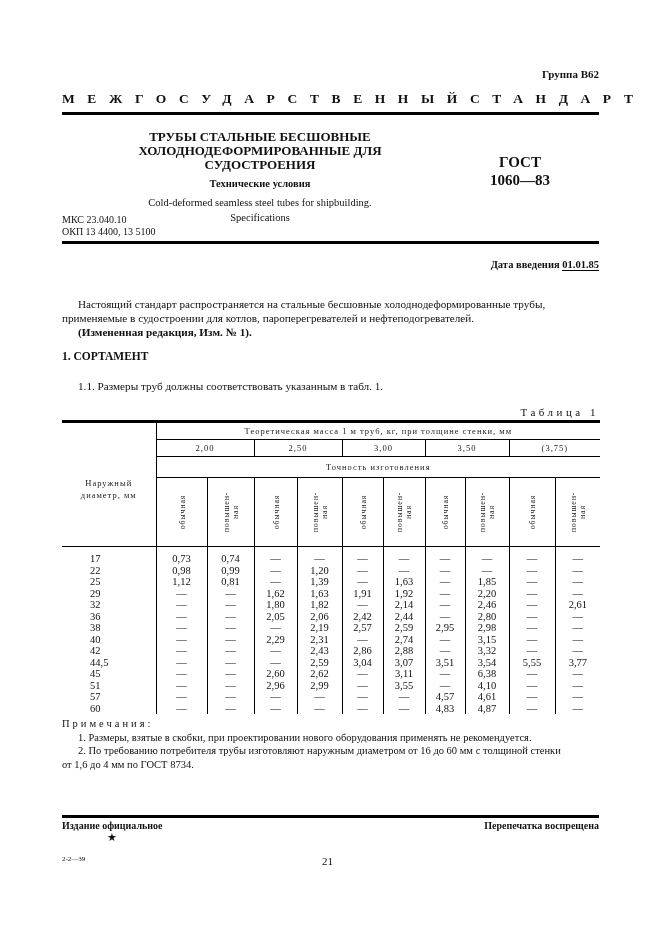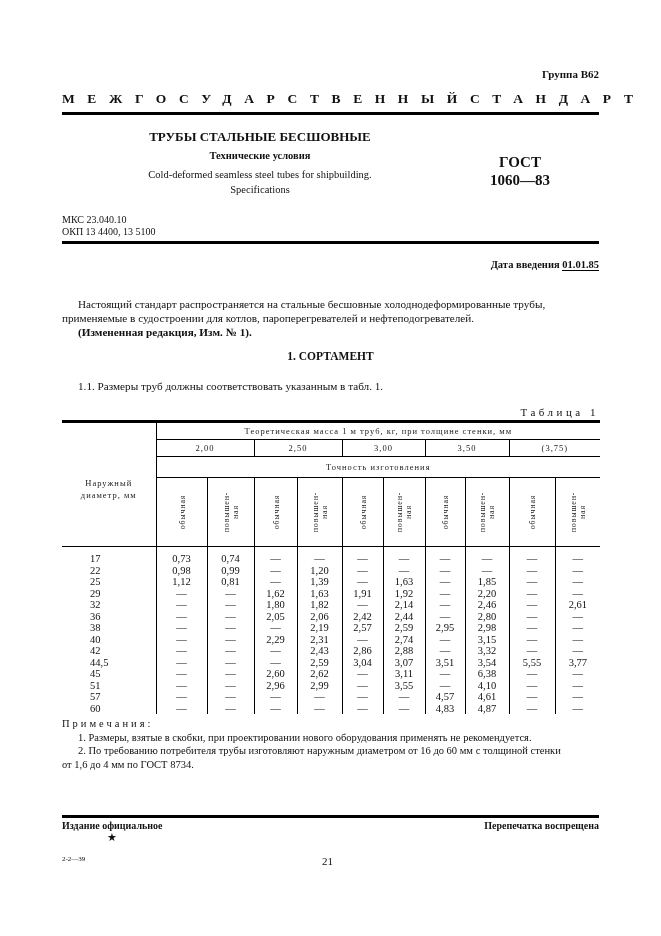--- a/index.html
+++ b/index.html
@@ -17,21 +17,21 @@
   .title-block .t2 { font-size: 10.5px; font-weight: bold; margin-top: 6px; }
   .title-block .t3 { font-size: 10.5px; margin-top: 6px; line-height: 15px; }
   .gost { left: 470px; width: 100px; top: 153px; text-align: center;
           font-size: 15px; font-weight: bold; line-height: 18px; }
   .mks { left: 62px; top: 214px; font-size: 10px; line-height: 12px; }
   .date { right: 62px; top: 259px; font-size: 10.5px; font-weight: bold; }
   .date .val { border-bottom: 1.5px solid #000; }
   .para { left: 62px; right: 62px; font-size: 11.2px; line-height: 14px; }
   .para .ind { padding-left: 16px; }
   .bold { font-weight: bold; }
-  .section { left: 62px; right: 62px; top: 350px; text-align: center; font-size: 11.5px; font-weight: bold; }
+  .section { left: 62px; right: 62px; top: 350px; font-size: 11.5px; font-weight: bold; }
   .tlabel { right: 62px; top: 406px; font-size: 11px; letter-spacing: 3.5px; }
   
   .tbl { left: 62px; top: 420px; width: 538px; }
   .tbl table { border-collapse: collapse; width: 538px; table-layout: fixed;
                font-family: "Liberation Serif", serif; }
   .tbl th, .tbl td { padding: 0; }
   .tbl thead tr.top th { border-top: 3px solid #000; }
   .tbl th { font-weight: normal; font-size: 8.5px; letter-spacing: 1px; color: #222; }
   .tbl .hdr-span { height: 16px; border-left: 1px solid #000; border-bottom: 1px solid #000; }
   .tbl .diam-head { border-bottom: 1.5px solid #000; vertical-align: middle; text-align: center; line-height: 12px; }
@@ -56,20 +56,21 @@
 <div class="abs group">Группа В62</div>
 
 <div class="abs banner">
   <span class="w1">МЕЖГОСУДАРСТВЕННЫЙ</span>
   <span class="w2">СТАНДАРТ</span>
 </div>
 <div class="abs rule-thick" style="top:112px;"></div>
 
 <div class="abs title-block">
   <div class="t1">ТРУБЫ СТАЛЬНЫЕ БЕСШОВНЫЕ</div>
+  <div class="t1">ХОЛОДНОДЕФОРМИРОВАННЫЕ ДЛЯ СУДОСТРОЕНИЯ</div>
   <div class="t2">Технические условия</div>
   <div class="t3">Cold-deformed seamless steel tubes for shipbuilding.</div>
   <div class="t3" style="margin-top:0">Specifications</div>
 </div>
 
 <div class="abs gost">
   <div>ГОСТ</div>
   <div>1060—83</div>
 </div>
 

